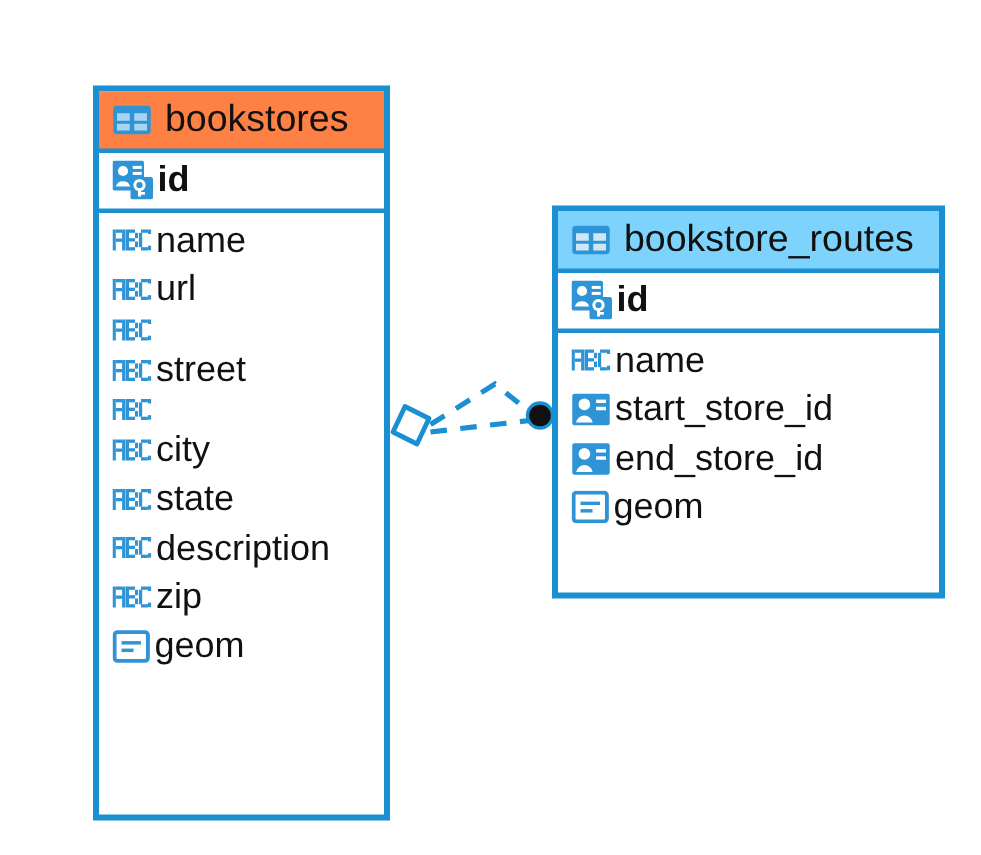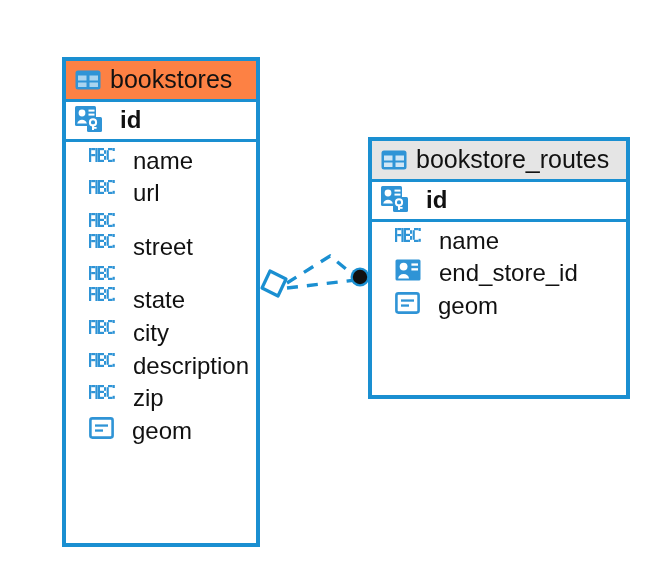--- a/index.html
+++ b/index.html
@@ -33,49 +33,50 @@
 
   .entity-header {
     display: flex;
     align-items: center;
     gap: 9px;
     padding: 5px 8px 6px 9px;
     border-bottom: 3px solid #1a8fd1;
     box-sizing: border-box;
   }
   .entity-header.accent-orange { background: #fd8144; }
-  .entity-header.accent-grey   { background: #e5e5e5; }
+  .entity-header.accent-grey   { background: #7dd3fc; }
 
   .entity-title {
     font-size: 25px;
     color: #111111;
     line-height: 1.08;
     white-space: nowrap;
   }
 
   .field-row {
     display: flex;
-    gap: 18px;
+    align-items: center;
+    gap: 3px;
     padding: 2px 8px 3px 9px;
     box-sizing: border-box;
   }
   .field-row.pk {
     border-bottom: 3px solid #1a8fd1;
     padding-top: 4px;
     padding-bottom: 5px;
   }
   .field-name {
     font-size: 24px;
     color: #111111;
     line-height: 1.15;
     white-space: nowrap;
   }
   .field-row.pk .field-name { font-weight: bold; }
 
-  .field-list { padding: 3px 0 4px 14px; }
+  .field-list { padding: 3px 0 4px 0; }
 
   
   .icon {
     flex: 0 0 auto;
     display: block;
   }
   .icon-tbl { width: 26px; height: 20px; }
   .icon-key { width: 27px; height: 26px; }
   .icon-fk  { width: 26px; height: 22px; }
   .icon-abc { width: 26px; height: 16px; }
@@ -267,44 +268,44 @@
               <rect x="11" y="6.8" width="4" height="2.2"></rect>
             <rect x="15" y="9" width="2" height="3.8"></rect>
               <rect x="11" y="12.8" width="4" height="2.2"></rect>
             <rect x="19" y="1" width="4.6" height="2.2"></rect>
               <rect x="17.6" y="3.2" width="2.2" height="9.6"></rect>
             <rect x="19" y="12.8" width="4.6" height="2.2"></rect>
               <rect x="23.6" y="1" width="2.2" height="3"></rect>
             <rect x="23.6" y="11.8" width="2.2" height="3"></rect>
           </g>
         </svg>
+        <span class="field-name">city</span>
+      </div>
+
+      <div class="field-row">
+        <svg class="icon icon-abc" viewBox="0 0 26 16" xmlns="http://www.w3.org/2000/svg">
+          <g fill="#2f94d6">
+            <rect x="0" y="1" width="2.2" height="14"></rect>
+              <rect x="2.2" y="1" width="4.2" height="2.2"></rect>
+            <rect x="6.4" y="1" width="2.2" height="14"></rect>
+              <rect x="2.2" y="7" width="4.2" height="2.2"></rect>
+            <rect x="8.8" y="1" width="2.2" height="14"></rect>
+              <rect x="11" y="1" width="4" height="2.2"></rect>
+            <rect x="15" y="3.2" width="2" height="3.6"></rect>
+              <rect x="11" y="6.8" width="4" height="2.2"></rect>
+            <rect x="15" y="9" width="2" height="3.8"></rect>
+              <rect x="11" y="12.8" width="4" height="2.2"></rect>
+            <rect x="19" y="1" width="4.6" height="2.2"></rect>
+              <rect x="17.6" y="3.2" width="2.2" height="9.6"></rect>
+            <rect x="19" y="12.8" width="4.6" height="2.2"></rect>
+              <rect x="23.6" y="1" width="2.2" height="3"></rect>
+            <rect x="23.6" y="11.8" width="2.2" height="3"></rect>
+          </g>
+        </svg>
         <span class="field-name">state</span>
-      </div>
-
-      <div class="field-row">
-        <svg class="icon icon-abc" viewBox="0 0 26 16" xmlns="http://www.w3.org/2000/svg">
-          <g fill="#2f94d6">
-            <rect x="0" y="1" width="2.2" height="14"></rect>
-              <rect x="2.2" y="1" width="4.2" height="2.2"></rect>
-            <rect x="6.4" y="1" width="2.2" height="14"></rect>
-              <rect x="2.2" y="7" width="4.2" height="2.2"></rect>
-            <rect x="8.8" y="1" width="2.2" height="14"></rect>
-              <rect x="11" y="1" width="4" height="2.2"></rect>
-            <rect x="15" y="3.2" width="2" height="3.6"></rect>
-              <rect x="11" y="6.8" width="4" height="2.2"></rect>
-            <rect x="15" y="9" width="2" height="3.8"></rect>
-              <rect x="11" y="12.8" width="4" height="2.2"></rect>
-            <rect x="19" y="1" width="4.6" height="2.2"></rect>
-              <rect x="17.6" y="3.2" width="2.2" height="9.6"></rect>
-            <rect x="19" y="12.8" width="4.6" height="2.2"></rect>
-              <rect x="23.6" y="1" width="2.2" height="3"></rect>
-            <rect x="23.6" y="11.8" width="2.2" height="3"></rect>
-          </g>
-        </svg>
-        <span class="field-name">city</span>
       </div>
 
       <div class="field-row">
         <svg class="icon icon-abc" viewBox="0 0 26 16" xmlns="http://www.w3.org/2000/svg">
           <g fill="#2f94d6">
             <rect x="0" y="1" width="2.2" height="14"></rect>
               <rect x="2.2" y="1" width="4.2" height="2.2"></rect>
             <rect x="6.4" y="1" width="2.2" height="14"></rect>
               <rect x="2.2" y="7" width="4.2" height="2.2"></rect>
             <rect x="8.8" y="1" width="2.2" height="14"></rect>
@@ -404,29 +405,39 @@
             <rect x="19" y="1" width="4.6" height="2.2"></rect>
               <rect x="17.6" y="3.2" width="2.2" height="9.6"></rect>
             <rect x="19" y="12.8" width="4.6" height="2.2"></rect>
               <rect x="23.6" y="1" width="2.2" height="3"></rect>
             <rect x="23.6" y="11.8" width="2.2" height="3"></rect>
           </g>
         </svg>
         <span class="field-name">name</span>
       </div>
 
-
       <div class="field-row">
         <svg class="icon icon-fk" viewBox="0 0 26 22" xmlns="http://www.w3.org/2000/svg">
           <rect x="0.5" y="0.5" width="25" height="21" rx="1.5" fill="#2f94d6"></rect>
           <circle cx="8.6" cy="7.6" r="3.9" fill="#ffffff"></circle>
           <path d="M 3.1 19.6 a 5.6 5.6 0 0 1 11 0 Z" fill="#ffffff"></path>
           <rect x="16.4" y="4.4" width="6.6" height="2.3" fill="#ffffff"></rect>
           <rect x="16.4" y="9.2" width="6.6" height="2.3" fill="#ffffff"></rect>
         </svg>
+        <span class="field-name">start_store_id</span>
+      </div>
+
+      <div class="field-row">
+        <svg class="icon icon-fk" viewBox="0 0 26 22" xmlns="http://www.w3.org/2000/svg">
+          <rect x="0.5" y="0.5" width="25" height="21" rx="1.5" fill="#2f94d6"></rect>
+          <circle cx="8.6" cy="7.6" r="3.9" fill="#ffffff"></circle>
+          <path d="M 3.1 19.6 a 5.6 5.6 0 0 1 11 0 Z" fill="#ffffff"></path>
+          <rect x="16.4" y="4.4" width="6.6" height="2.3" fill="#ffffff"></rect>
+          <rect x="16.4" y="9.2" width="6.6" height="2.3" fill="#ffffff"></rect>
+        </svg>
         <span class="field-name">end_store_id</span>
       </div>
 
       <div class="field-row">
         <svg class="icon icon-geo" viewBox="0 0 25 22" xmlns="http://www.w3.org/2000/svg">
           <rect x="1.4" y="1.4" width="22.2" height="19.2" rx="2" fill="#ffffff" stroke="#2f94d6" stroke-width="2.6"></rect>
           <rect x="6" y="7.4" width="13" height="2.3" fill="#2f94d6"></rect>
           <rect x="6" y="12.4" width="8" height="2.3" fill="#2f94d6"></rect>
         </svg>
         <span class="field-name">geom</span>

